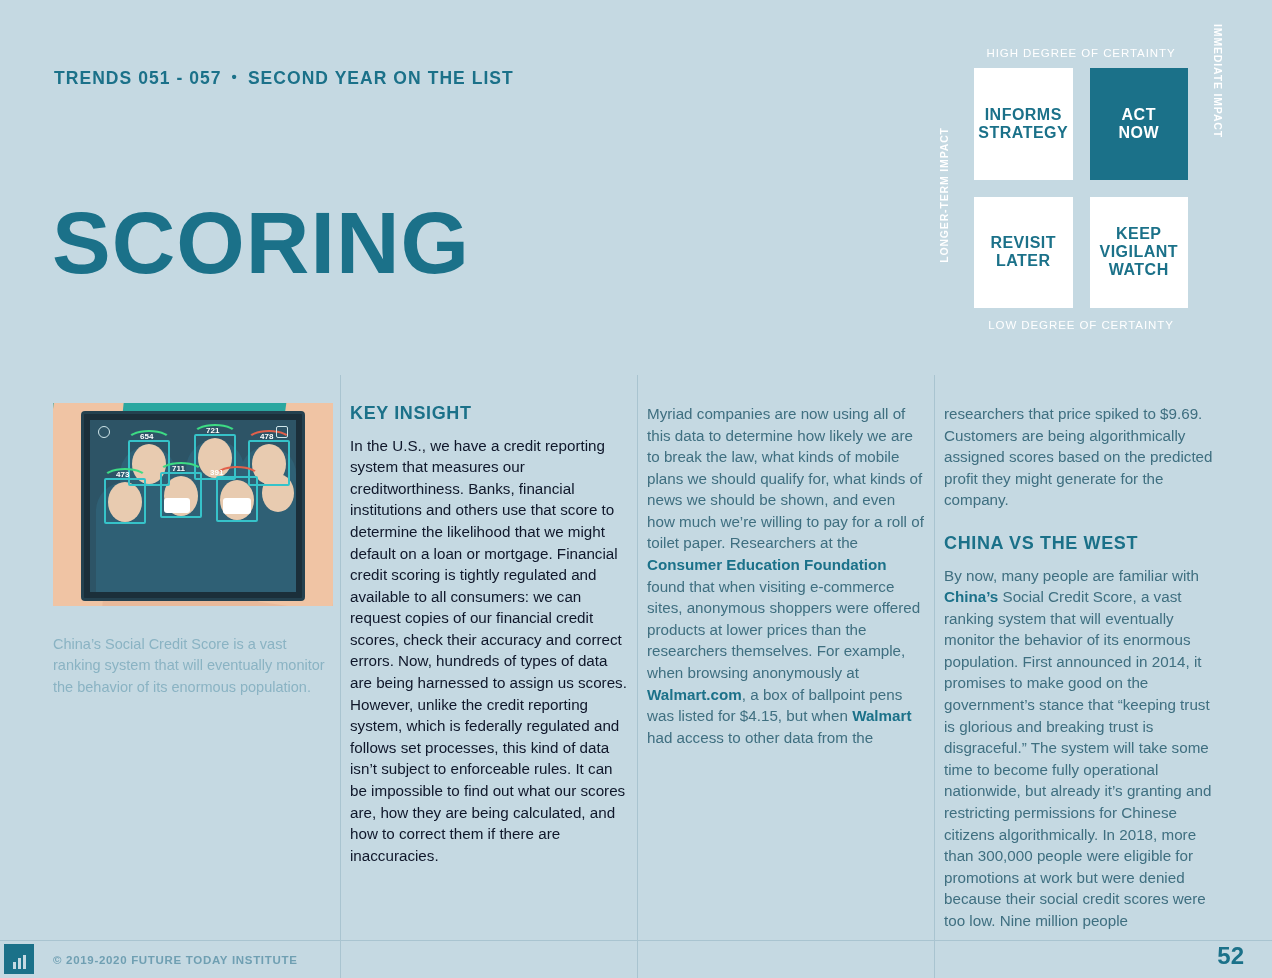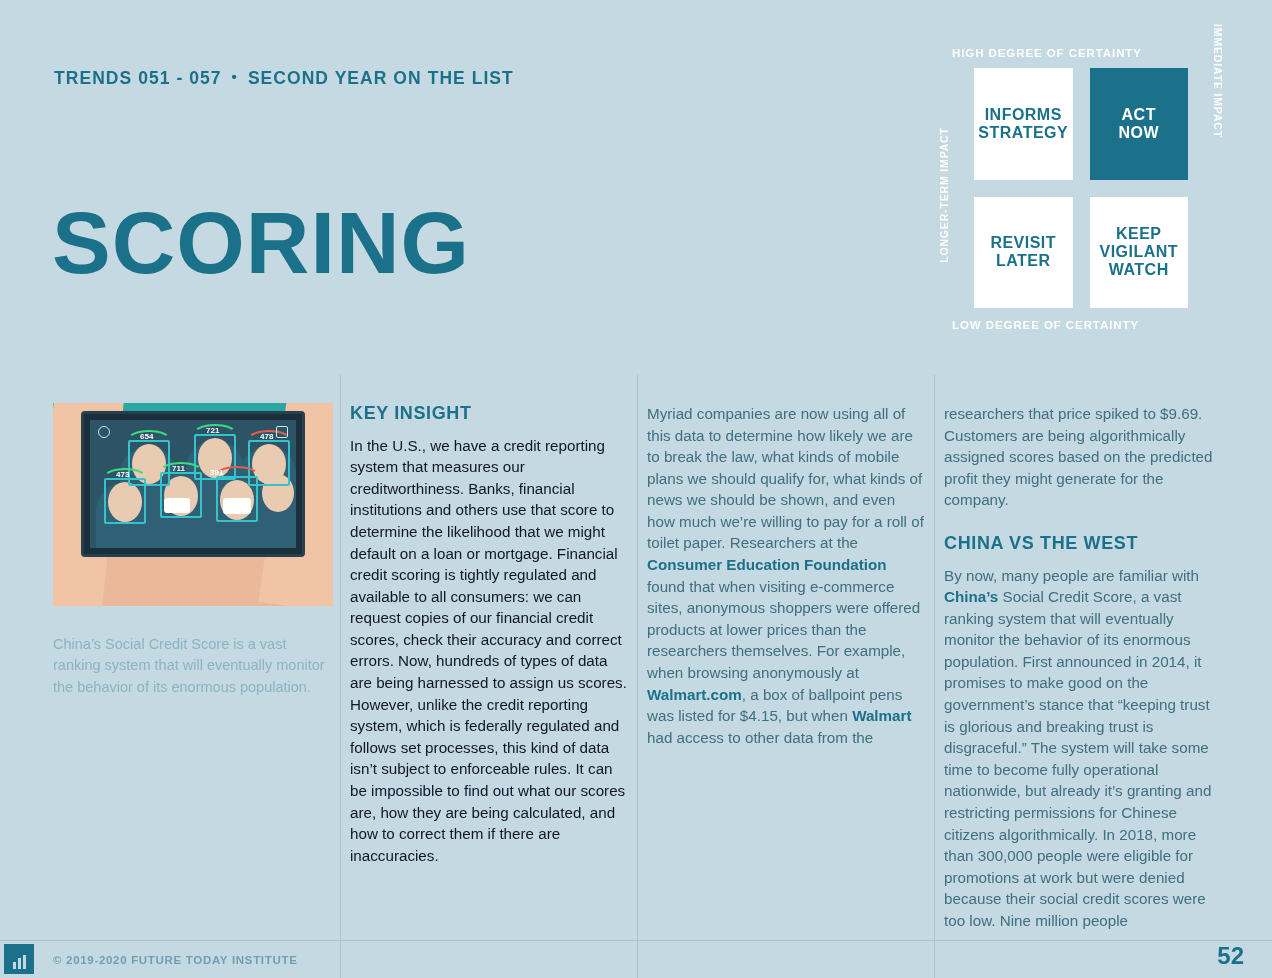--- a/index.html
+++ b/index.html
@@ -43,22 +43,23 @@
 
   
   .matrix-wrap {
     position: absolute;
     right: 62px; top: 44px;
     width: 258px; height: 290px;
   }
   .matrix-top-label, .matrix-bottom-label {
     position: absolute;
     width: 100%;
+    text-align: center;
     font-size: 11.5px;
-    font-weight: bold;
+    font-weight: normal;
     letter-spacing: 0.08em;
     color: #ffffff;
     left: 0;
   }
   .matrix-top-label { top: 3px; }
   .matrix-bottom-label { bottom: 3px; }
   .matrix-left-label, .matrix-right-label {
     position: absolute;
     font-size: 10.5px;
     font-weight: bold;
@@ -198,21 +199,21 @@
   .logo-mark .bars i:nth-child(2){ height: 11px; }
   .logo-mark .bars i:nth-child(3){ height: 14px; }
 
   
   .ph-bg { position: absolute; inset: 0; background: #e9b99a; }
   .ph-hand-l { position: absolute; left: -10px; top: 0; width: 70px; height: 203px; background: #f0c4a4; transform: skewX(-6deg); }
   .ph-hand-r { position: absolute; right: -14px; top: -10px; width: 74px; height: 215px; background: #f0c4a4; transform: rotate(8deg); }
   .ph-teal { position: absolute; left: 0; top: 0; width: 100%; height: 52px; background: #2aa7a0; }
   .ph-phone {
     position: absolute; left: 28px; top: 8px;
-    width: 224px; height: 146px;
+    width: 224px; height: 190px;
     background: #1b2f3a;
     border: 3px solid #24414f;
     border-radius: 4px;
     overflow: hidden;
   }
   .ph-screen { position: absolute; inset: 6px; background: #2d5466; overflow: hidden; }
   .ph-person { position: absolute; background: #2f6075; border-radius: 30px 30px 0 0; }
   .ph-face { position: absolute; background: #e8cbb0; border-radius: 50%; }
   .ph-box { position: absolute; border: 2px solid #36c3c9; border-radius: 2px; }
   .ph-score { position: absolute; font-size: 8px; color: #fff; font-weight: bold; }

